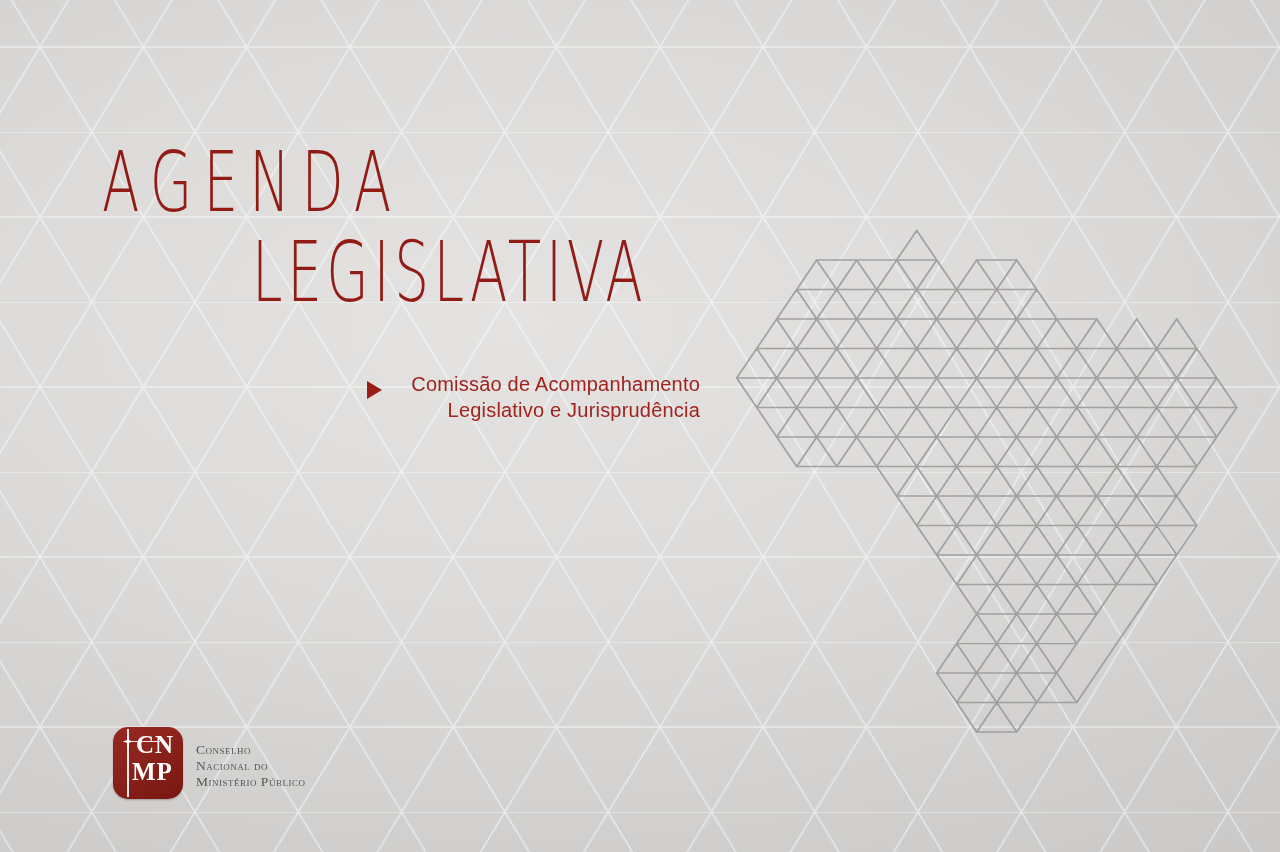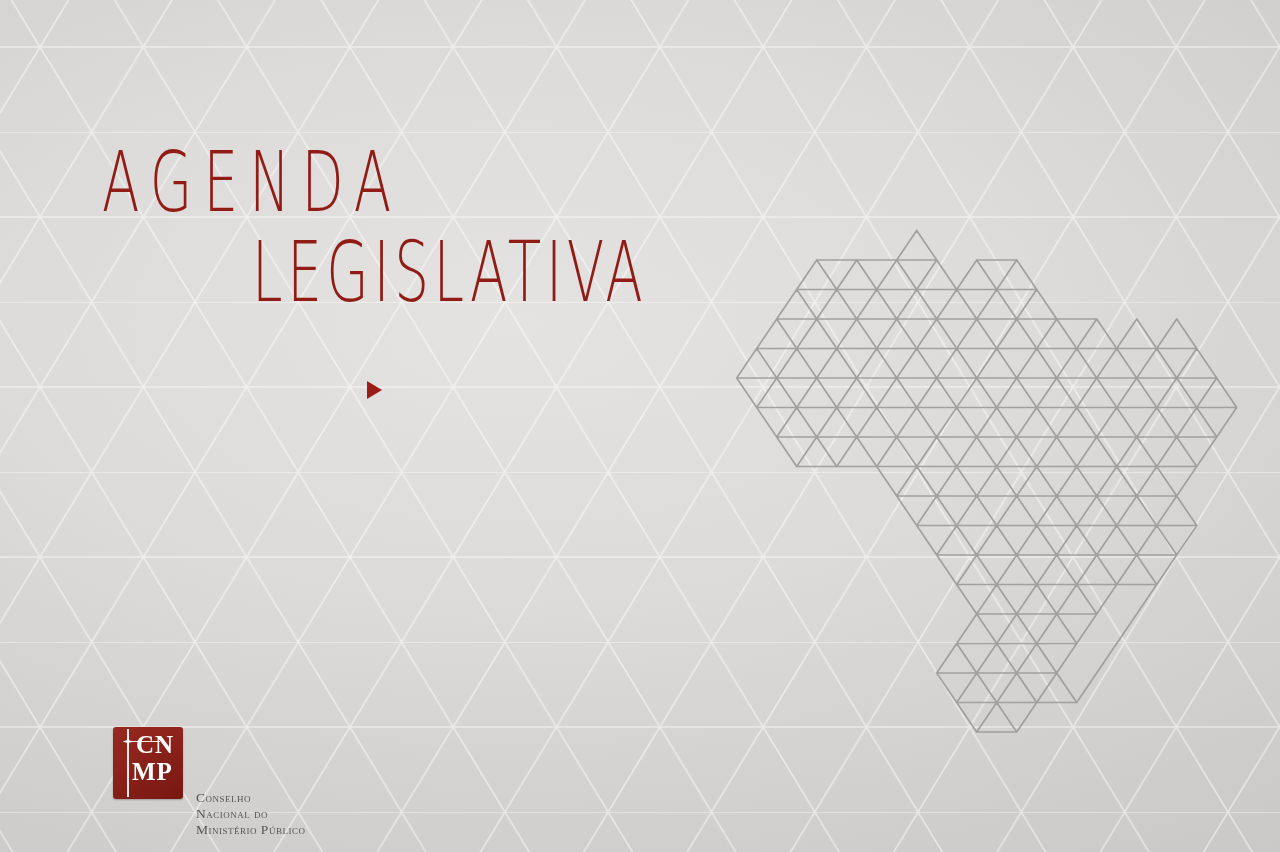--- a/index.html
+++ b/index.html
@@ -13,33 +13,33 @@
               font-weight:200;line-height:1;white-space:nowrap;transform-origin:0 0;}
   .title-1{left:102px;top:141px;font-size:83px;letter-spacing:17px;transform:scaleX(.66);}
   .title-2{left:252px;top:231px;font-size:83px;letter-spacing:7px;transform:scaleX(.66);}
 
   .subtitle{position:absolute;left:340px;top:371px;width:360px;text-align:right;
             color:#a0231e;font-size:20px;line-height:1.3;letter-spacing:.2px;}
   .bullet{position:absolute;left:367px;top:381px;width:0;height:0;
           border-left:15px solid #9b1d18;border-top:9.5px solid transparent;border-bottom:9.5px solid transparent;}
 
   .logo{position:absolute;left:113px;top:727px;width:400px;height:90px;}
-  .logo-badge{position:absolute;left:0;top:0;width:70px;height:72px;border-radius:3px;
+  .logo-badge{position:absolute;left:0;top:0;width:70px;height:72px;border-radius:15px;
               background:linear-gradient(150deg,#97281f 0%,#8c231c 40%,#771710 100%);
               box-shadow:0 1px 2px rgba(0,0,0,.25);}
   .logo-vline{position:absolute;left:14px;top:2px;width:1.5px;height:68px;background:rgba(255,255,255,.9);}
   .logo-hline{position:absolute;left:14px;top:13.5px;width:33px;height:1.5px;background:rgba(255,255,255,.9);}
   .logo-star{position:absolute;left:9.5px;top:6px;width:11px;height:17px;background:#fff;
              clip-path:polygon(50% 0%,60% 42%,100% 50%,60% 58%,50% 100%,40% 58%,0% 50%,40% 42%);}
   .logo-acr{position:absolute;color:#fff;font-family:"Liberation Serif",serif;font-weight:bold;
             font-size:25px;line-height:1;letter-spacing:1px;}
   .acr-cn{left:23px;top:5px;}
   .acr-mp{left:19px;top:32px;text-align:right;}
   .logo-org{position:absolute;left:83px;top:15px;color:#555553;font-family:"Liberation Serif",serif;
-            font-variant:small-caps;font-size:13.5px;line-height:16px;letter-spacing:.5px;white-space:nowrap;margin-top:48px;}
+            font-variant:small-caps;font-size:13.5px;line-height:16px;letter-spacing:.5px;white-space:nowrap;}
 </style>
 </head>
 <body>
 
 <div class="page">
 
   <svg class="bg-svg" xmlns="http://www.w3.org/2000/svg">
     <defs>
       <pattern id="tripat" width="103.3" height="170" patternUnits="userSpaceOnUse" patternTransform="translate(40,-38)">
         <path d="M0 0H103.3 M0 85H103.3 M0 85L51.65 0L103.3 85 M0 85L51.65 170 M103.3 85L51.65 170" fill="none" stroke="rgba(255,255,255,0.5)" stroke-width="1.6"></path>
@@ -49,20 +49,24 @@
   </svg>
 
   <svg class="map-svg" id="brazil-map" xmlns="http://www.w3.org/2000/svg" viewBox="0 0 1280 852">
       <path d="M816.7 260.0H936.7M976.7 260.0H1016.7M796.7 289.5H1036.7M776.7 319.0H1096.7M756.7 348.5H1196.7M736.7 378.0H1216.7M756.7 407.5H1236.7M776.7 437.0H1216.7M796.7 466.5H1196.7M896.7 496.0H1176.7M916.7 525.5H1196.7M936.7 555.0H1176.7M956.7 584.5H1156.7M976.7 614.0H1096.7M956.7 643.5H1076.7M936.7 673.0H1056.7M956.7 702.5H1076.7M976.7 732.0H1016.7M816.7 260.0L836.7 289.5M856.7 260.0L876.7 289.5M896.7 260.0L916.7 289.5M936.7 260.0L956.7 289.5M796.7 289.5L816.7 260.0M836.7 289.5L856.7 260.0M876.7 289.5L896.7 260.0M916.7 289.5L936.7 260.0M976.7 260.0L996.7 289.5M1016.7 260.0L1036.7 289.5M956.7 289.5L976.7 260.0M996.7 289.5L1016.7 260.0M796.7 289.5L816.7 319.0M836.7 289.5L856.7 319.0M876.7 289.5L896.7 319.0M916.7 289.5L936.7 319.0M956.7 289.5L976.7 319.0M996.7 289.5L1016.7 319.0M1036.7 289.5L1056.7 319.0M776.7 319.0L796.7 289.5M816.7 319.0L836.7 289.5M856.7 319.0L876.7 289.5M896.7 319.0L916.7 289.5M936.7 319.0L956.7 289.5M976.7 319.0L996.7 289.5M1016.7 319.0L1036.7 289.5M776.7 319.0L796.7 348.5M816.7 319.0L836.7 348.5M856.7 319.0L876.7 348.5M896.7 319.0L916.7 348.5M936.7 319.0L956.7 348.5M976.7 319.0L996.7 348.5M1016.7 319.0L1036.7 348.5M1056.7 319.0L1076.7 348.5M1096.7 319.0L1116.7 348.5M756.7 348.5L776.7 319.0M796.7 348.5L816.7 319.0M836.7 348.5L856.7 319.0M876.7 348.5L896.7 319.0M916.7 348.5L936.7 319.0M956.7 348.5L976.7 319.0M996.7 348.5L1016.7 319.0M1036.7 348.5L1056.7 319.0M1076.7 348.5L1096.7 319.0M756.7 348.5L776.7 378.0M796.7 348.5L816.7 378.0M836.7 348.5L856.7 378.0M876.7 348.5L896.7 378.0M916.7 348.5L936.7 378.0M956.7 348.5L976.7 378.0M996.7 348.5L1016.7 378.0M1036.7 348.5L1056.7 378.0M1076.7 348.5L1096.7 378.0M1116.7 348.5L1136.7 378.0M1156.7 348.5L1176.7 378.0M1196.7 348.5L1216.7 378.0M736.7 378.0L756.7 348.5M776.7 378.0L796.7 348.5M816.7 378.0L836.7 348.5M856.7 378.0L876.7 348.5M896.7 378.0L916.7 348.5M936.7 378.0L956.7 348.5M976.7 378.0L996.7 348.5M1016.7 378.0L1036.7 348.5M1056.7 378.0L1076.7 348.5M1096.7 378.0L1116.7 348.5M1136.7 378.0L1156.7 348.5M1176.7 378.0L1196.7 348.5M736.7 378.0L756.7 407.5M776.7 378.0L796.7 407.5M816.7 378.0L836.7 407.5M856.7 378.0L876.7 407.5M896.7 378.0L916.7 407.5M936.7 378.0L956.7 407.5M976.7 378.0L996.7 407.5M1016.7 378.0L1036.7 407.5M1056.7 378.0L1076.7 407.5M1096.7 378.0L1116.7 407.5M1136.7 378.0L1156.7 407.5M1176.7 378.0L1196.7 407.5M1216.7 378.0L1236.7 407.5M756.7 407.5L776.7 378.0M796.7 407.5L816.7 378.0M836.7 407.5L856.7 378.0M876.7 407.5L896.7 378.0M916.7 407.5L936.7 378.0M956.7 407.5L976.7 378.0M996.7 407.5L1016.7 378.0M1036.7 407.5L1056.7 378.0M1076.7 407.5L1096.7 378.0M1116.7 407.5L1136.7 378.0M1156.7 407.5L1176.7 378.0M1196.7 407.5L1216.7 378.0M756.7 407.5L776.7 437.0M796.7 407.5L816.7 437.0M836.7 407.5L856.7 437.0M876.7 407.5L896.7 437.0M916.7 407.5L936.7 437.0M956.7 407.5L976.7 437.0M996.7 407.5L1016.7 437.0M1036.7 407.5L1056.7 437.0M1076.7 407.5L1096.7 437.0M1116.7 407.5L1136.7 437.0M1156.7 407.5L1176.7 437.0M1196.7 407.5L1216.7 437.0M776.7 437.0L796.7 407.5M816.7 437.0L836.7 407.5M856.7 437.0L876.7 407.5M896.7 437.0L916.7 407.5M936.7 437.0L956.7 407.5M976.7 437.0L996.7 407.5M1016.7 437.0L1036.7 407.5M1056.7 437.0L1076.7 407.5M1096.7 437.0L1116.7 407.5M1136.7 437.0L1156.7 407.5M1176.7 437.0L1196.7 407.5M1216.7 437.0L1236.7 407.5M776.7 437.0L796.7 466.5M816.7 437.0L836.7 466.5M856.7 437.0L876.7 466.5M896.7 437.0L916.7 466.5M936.7 437.0L956.7 466.5M976.7 437.0L996.7 466.5M1016.7 437.0L1036.7 466.5M1056.7 437.0L1076.7 466.5M1096.7 437.0L1116.7 466.5M1136.7 437.0L1156.7 466.5M1176.7 437.0L1196.7 466.5M796.7 466.5L816.7 437.0M836.7 466.5L856.7 437.0M876.7 466.5L896.7 437.0M916.7 466.5L936.7 437.0M956.7 466.5L976.7 437.0M996.7 466.5L1016.7 437.0M1036.7 466.5L1056.7 437.0M1076.7 466.5L1096.7 437.0M1116.7 466.5L1136.7 437.0M1156.7 466.5L1176.7 437.0M1196.7 466.5L1216.7 437.0M876.7 466.5L896.7 496.0M916.7 466.5L936.7 496.0M956.7 466.5L976.7 496.0M996.7 466.5L1016.7 496.0M1036.7 466.5L1056.7 496.0M1076.7 466.5L1096.7 496.0M1116.7 466.5L1136.7 496.0M1156.7 466.5L1176.7 496.0M896.7 496.0L916.7 466.5M936.7 496.0L956.7 466.5M976.7 496.0L996.7 466.5M1016.7 496.0L1036.7 466.5M1056.7 496.0L1076.7 466.5M1096.7 496.0L1116.7 466.5M1136.7 496.0L1156.7 466.5M1176.7 496.0L1196.7 466.5M896.7 496.0L916.7 525.5M936.7 496.0L956.7 525.5M976.7 496.0L996.7 525.5M1016.7 496.0L1036.7 525.5M1056.7 496.0L1076.7 525.5M1096.7 496.0L1116.7 525.5M1136.7 496.0L1156.7 525.5M1176.7 496.0L1196.7 525.5M916.7 525.5L936.7 496.0M956.7 525.5L976.7 496.0M996.7 525.5L1016.7 496.0M1036.7 525.5L1056.7 496.0M1076.7 525.5L1096.7 496.0M1116.7 525.5L1136.7 496.0M1156.7 525.5L1176.7 496.0M916.7 525.5L936.7 555.0M956.7 525.5L976.7 555.0M996.7 525.5L1016.7 555.0M1036.7 525.5L1056.7 555.0M1076.7 525.5L1096.7 555.0M1116.7 525.5L1136.7 555.0M1156.7 525.5L1176.7 555.0M936.7 555.0L956.7 525.5M976.7 555.0L996.7 525.5M1016.7 555.0L1036.7 525.5M1056.7 555.0L1076.7 525.5M1096.7 555.0L1116.7 525.5M1136.7 555.0L1156.7 525.5M1176.7 555.0L1196.7 525.5M936.7 555.0L956.7 584.5M976.7 555.0L996.7 584.5M1016.7 555.0L1036.7 584.5M1056.7 555.0L1076.7 584.5M1096.7 555.0L1116.7 584.5M1136.7 555.0L1156.7 584.5M956.7 584.5L976.7 555.0M996.7 584.5L1016.7 555.0M1036.7 584.5L1056.7 555.0M1076.7 584.5L1096.7 555.0M1116.7 584.5L1136.7 555.0M1156.7 584.5L1176.7 555.0M956.7 584.5L976.7 614.0M996.7 584.5L1016.7 614.0M1036.7 584.5L1056.7 614.0M1076.7 584.5L1096.7 614.0M976.7 614.0L996.7 584.5M1016.7 614.0L1036.7 584.5M1056.7 614.0L1076.7 584.5M1096.7 614.0L1116.7 584.5M976.7 614.0L996.7 643.5M1016.7 614.0L1036.7 643.5M1056.7 614.0L1076.7 643.5M956.7 643.5L976.7 614.0M996.7 643.5L1016.7 614.0M1036.7 643.5L1056.7 614.0M1076.7 643.5L1096.7 614.0M956.7 643.5L976.7 673.0M996.7 643.5L1016.7 673.0M1036.7 643.5L1056.7 673.0M936.7 673.0L956.7 643.5M976.7 673.0L996.7 643.5M1016.7 673.0L1036.7 643.5M1056.7 673.0L1076.7 643.5M936.7 673.0L956.7 702.5M976.7 673.0L996.7 702.5M1016.7 673.0L1036.7 702.5M1056.7 673.0L1076.7 702.5M956.7 702.5L976.7 673.0M996.7 702.5L1016.7 673.0M1036.7 702.5L1056.7 673.0M956.7 702.5L976.7 732.0M996.7 702.5L1016.7 732.0M976.7 732.0L996.7 702.5M1016.7 732.0L1036.7 702.5M916.7 230.5L896.7 260.0M916.7 230.5L936.7 260.0M1116.7 348.5L1136.7 319.0M1136.7 319.0L1156.7 348.5M1156.7 348.5L1176.7 319.0M1176.7 319.0L1196.7 348.5M1156.7 584.5L1076.7 702.5" fill="none" stroke="#9b9a99" stroke-width="1.7" stroke-linecap="round" opacity="0.9"></path>
     </svg>
 
   <div class="title-line title-1">AGENDA</div>
   <div class="title-line title-2">LEGISLATIVA</div>
 
   <div class="bullet"></div>
+  <div class="subtitle">
+    <div>Comissão de Acompanhamento</div>
+    <div>Legislativo e Jurisprudência</div>
+  </div>
 
   <div class="logo">
     <div class="logo-badge">
       <div class="logo-vline"></div>
       <div class="logo-hline"></div>
       <div class="logo-star"></div>
       <div class="logo-acr acr-cn">CN</div>
       <div class="logo-acr acr-mp">MP</div>
     </div>
     <div class="logo-org">

